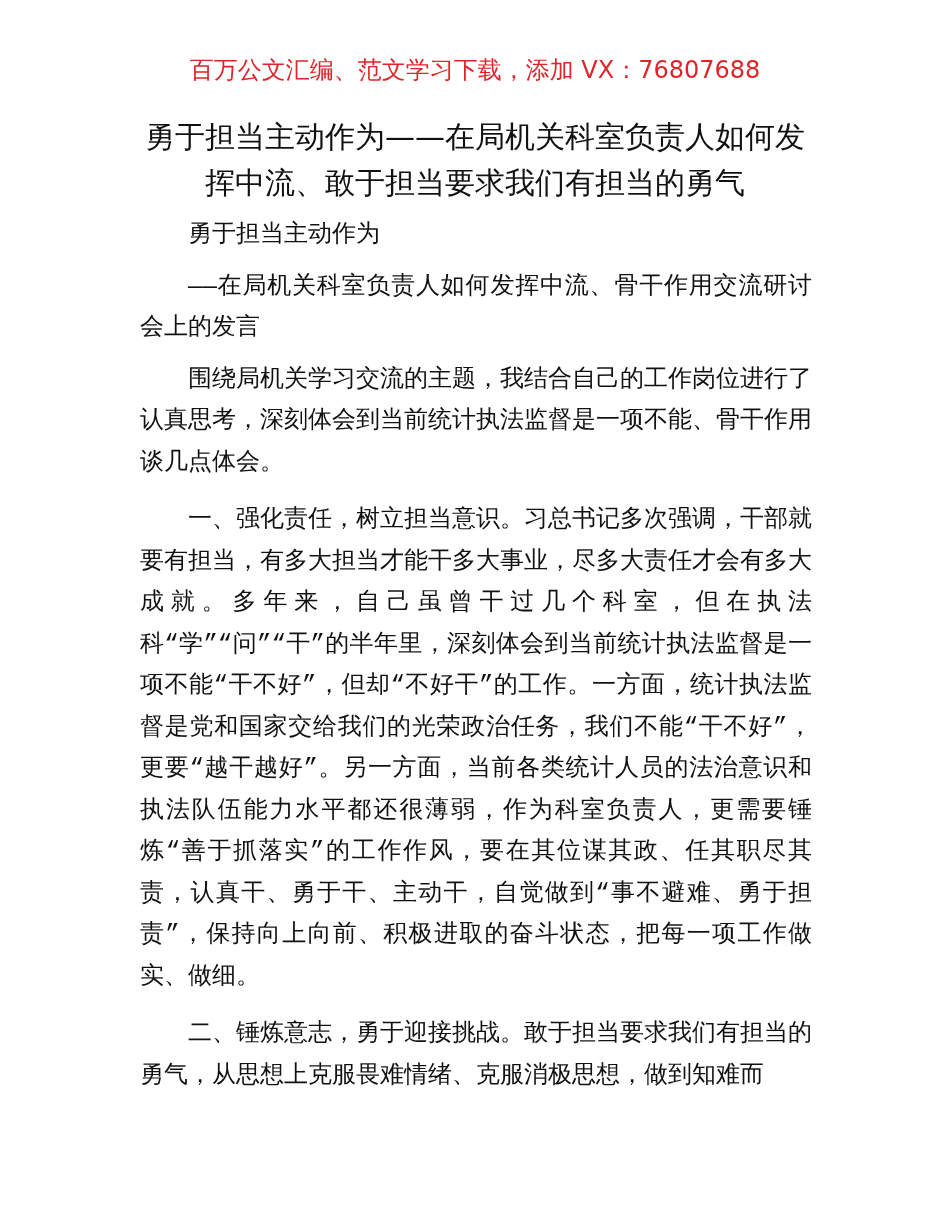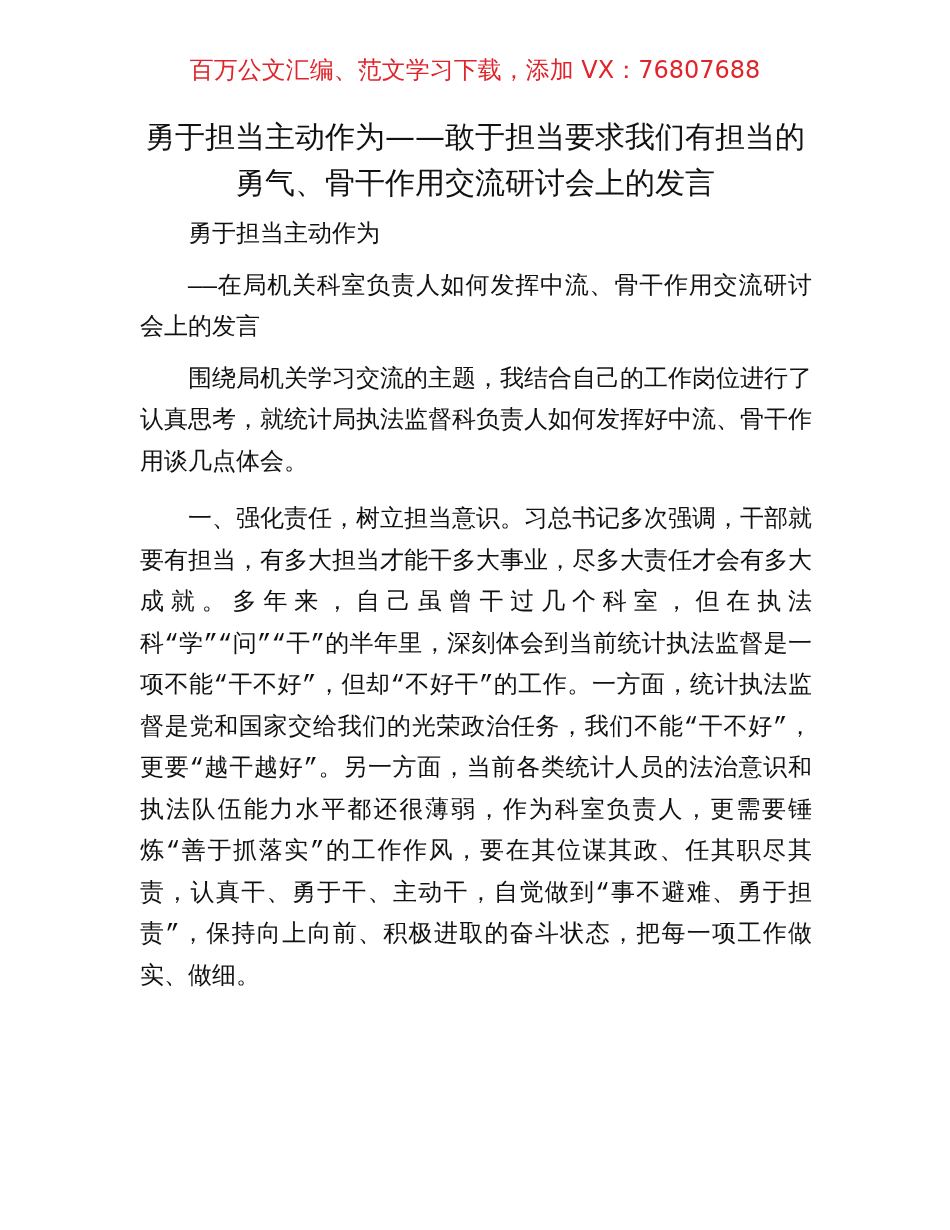--- a/index.html
+++ b/index.html
@@ -54,20 +54,21 @@
     }
     .para.tight {
       margin-bottom: 10px;
     }
   </style>
 </head>
 <body>
 
 <div class="watermark">百万公文汇编、范文学习下载，添加 VX：76807688</div>
 
-<div class="doc-title">勇于担当主动作为——敢于担当要求我们有担当的勇气、骨干作用交流研讨会上的发言</div>
+<div class="doc-title">勇于担当主动作为——在局机关科室负责人如何发挥中流、敢于担当要求我们有担当的勇气</div>
 
 <div class="doc-body">
   <p class="para tight">勇于担当主动作为</p>
   <p class="para tight">——在局机关科室负责人如何发挥中流、骨干作用交流研讨会上的发言</p>
-  <p class="para">围绕局机关学习交流的主题，我结合自己的工作岗位进行了认真思考，就统计局执法监督科负责人如何发挥好中流、骨干作用谈几点体会。</p>
+  <p class="para">围绕局机关学习交流的主题，我结合自己的工作岗位进行了认真思考，深刻体会到当前统计执法监督是一项不能、骨干作用谈几点体会。</p>
   <p class="para">一、强化责任，树立担当意识。习总书记多次强调，干部就要有担当，有多大担当才能干多大事业，尽多大责任才会有多大成就。多年来，自己虽曾干过几个科室，但在执法科“学”“问”“干”的半年里，深刻体会到当前统计执法监督是一项不能“干不好”，但却“不好干”的工作。一方面，统计执法监督是党和国家交给我们的光荣政治任务，我们不能“干不好”，更要“越干越好”。另一方面，当前各类统计人员的法治意识和执法队伍能力水平都还很薄弱，作为科室负责人，更需要锤炼“善于抓落实”的工作作风，要在其位谋其政、任其职尽其责，认真干、勇于干、主动干，自觉做到“事不避难、勇于担责”，保持向上向前、积极进取的奋斗状态，把每一项工作做实、做细。</p>
+  <p class="para">二、锤炼意志，勇于迎接挑战。敢于担当要求我们有担当的勇气，从思想上克服畏难情绪、克服消极思想，做到知难而</p>
 </div>
 
 </body></html>

